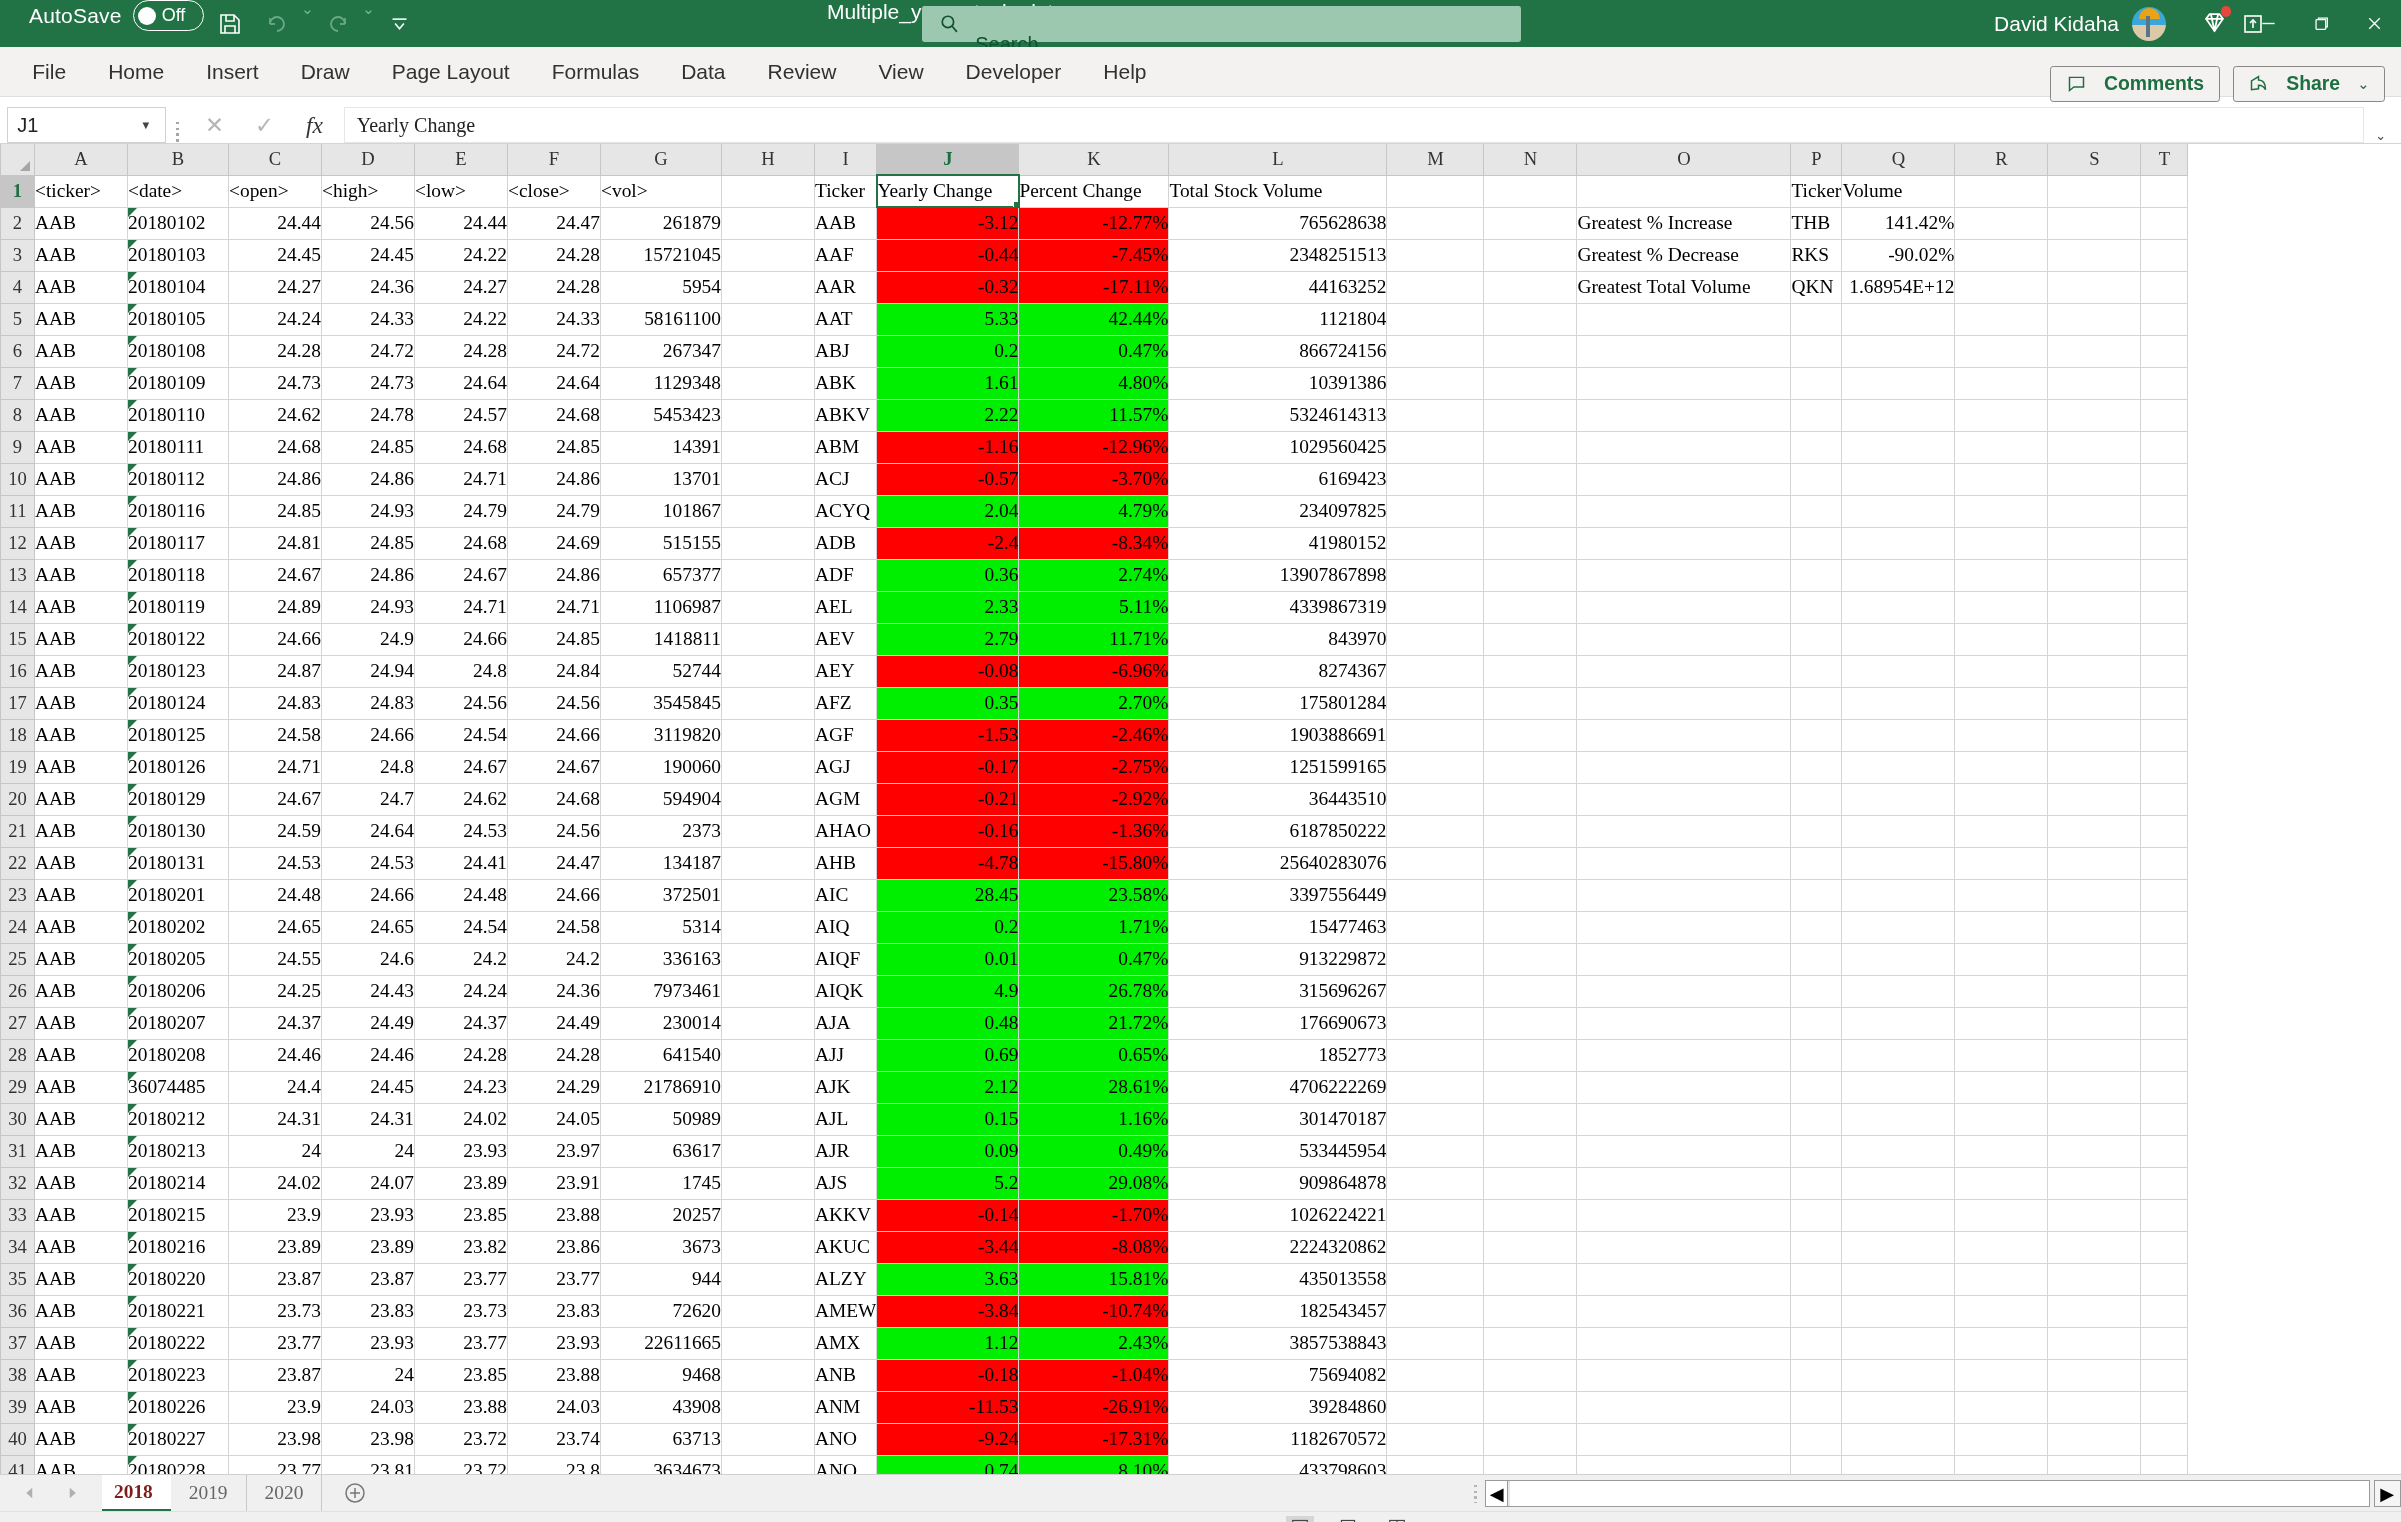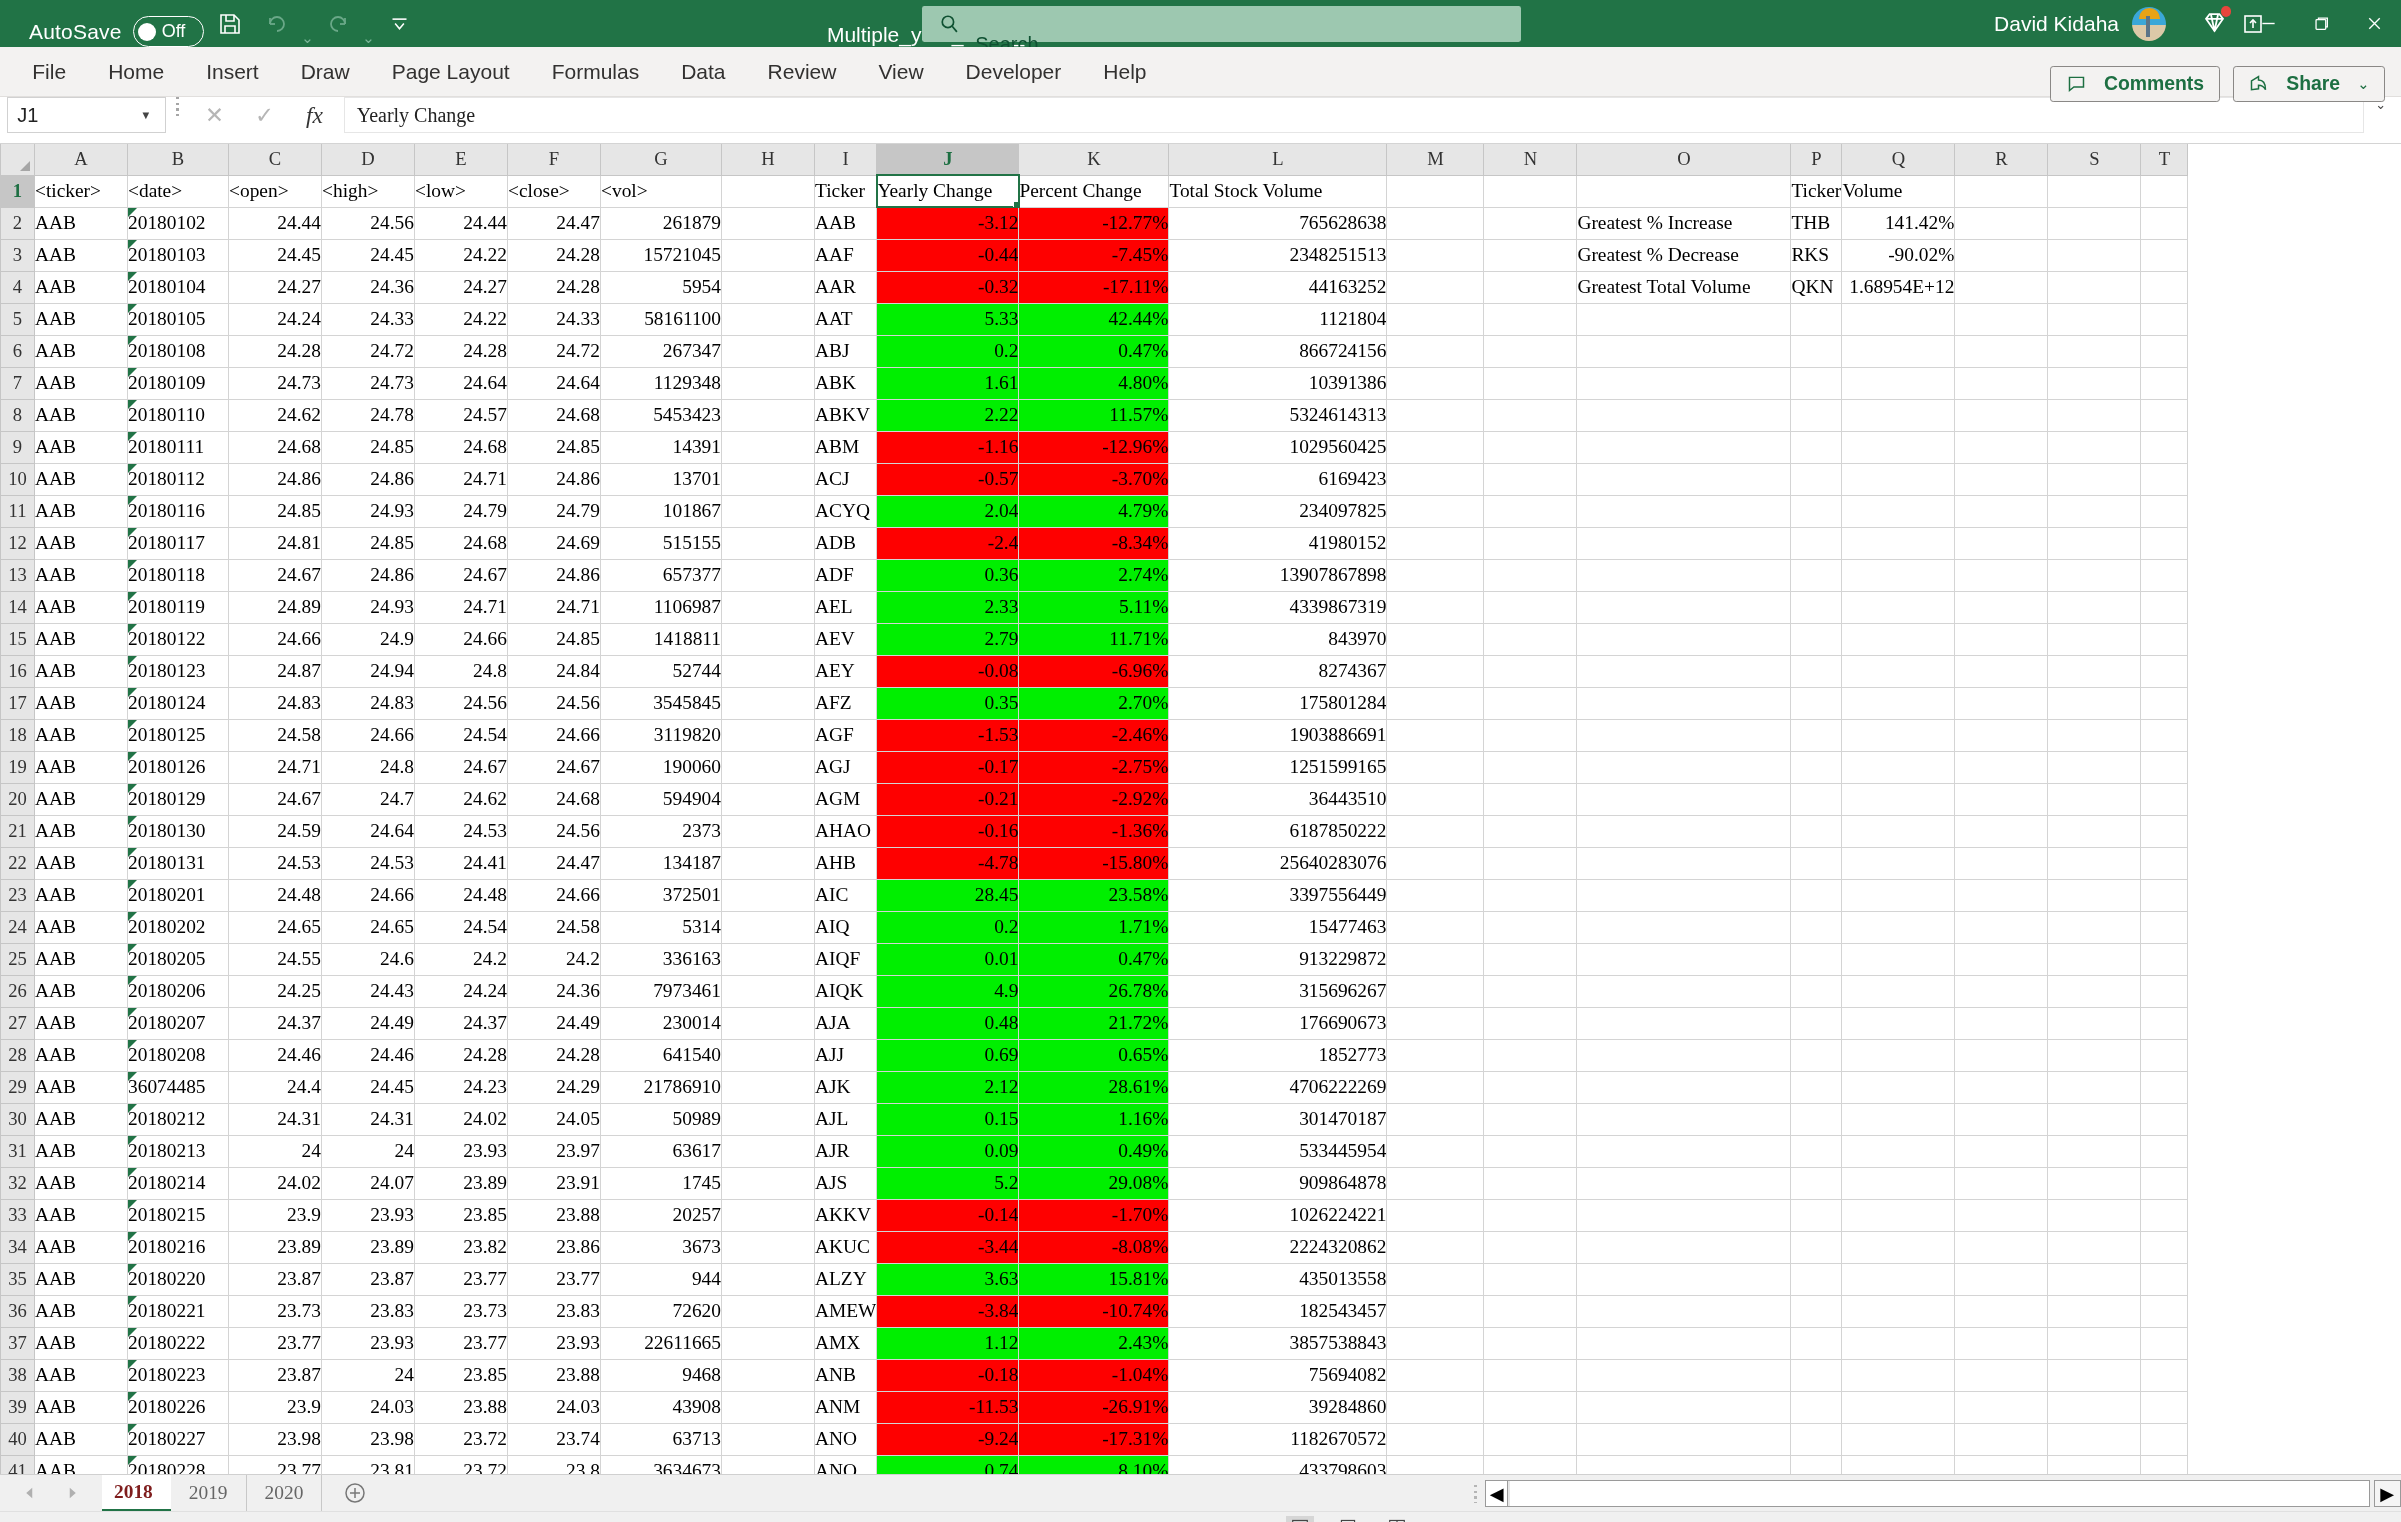--- a/index.html
+++ b/index.html
@@ -6,21 +6,21 @@
   html, body {
     width: 2401px; height: 1523px;
     font-family: "Liberation Sans", sans-serif;
     overflow: hidden;
     background: #ffffff;
   }
 
   
   .titlebar {
     height: 47px; background: #217346; color: #ffffff;
-    display: flex; align-items: flex-end; position: relative;
+    display: flex; align-items: flex-start; position: relative;
   }
   .autosave-wrap { display: flex; align-items: center; margin-left: 29px; }
   .autosave-label { font-size: 21px; color: #ffffff; margin-right: 11.3px; letter-spacing: 0.2px; }
   .toggle {
     width: 71px; height: 31px; border: 1.6px solid #ffffff; border-radius: 15.4px;
     display: flex; align-items: center; padding: 0 4px; gap: 5.7px;
   }
   .toggle-knob { width: 18px; height: 18px; border-radius: 50%; background: #ffffff; }
   .toggle-text { font-size: 18px; color: #ffffff; }
   .tb-icon {
@@ -82,21 +82,21 @@
   .ribbon-right { position: absolute; right: 16px; display: flex; gap: 13px; align-items: center; }
   .rbtn {
     height: 36px; border: 0.8px solid #8a8886; border-radius: 3.2px; background: #f3f2f1;
     display: flex; align-items: center; gap: 17px; padding: 0 14.6px;
     font-size: 19.4px; color: #1d6f42; font-weight: bold; margin-top: 24px;
   }
   .rbtn .chev { font-weight: normal; font-size: 14.6px; color:#1d6f42; }
 
   
   .formulabar {
-    height: 47px; background: #ffffff; display: flex; align-items: flex-start;
+    height: 47px; background: #ffffff; display: flex; align-items: flex-end;
     border-bottom: 0.8px solid #d4d4d4; padding: 0 6.5px;
   }
   .namebox {
     width: 159px; height: 36px; border: 0.8px solid #d1d1d1; background:#fff;
     display: flex; align-items: center; padding: 0 9.7px;
     font-size: 20px; color: #222; position: relative;
   }
   .namebox .arrow { position: absolute; right: 13px; font-size: 11.3px; color:#444; }
   .vgrip { width: 24px; display:flex; align-items:center; justify-content:center; }
   .vgrip-dots { width:2.4px; height:21px; background:

